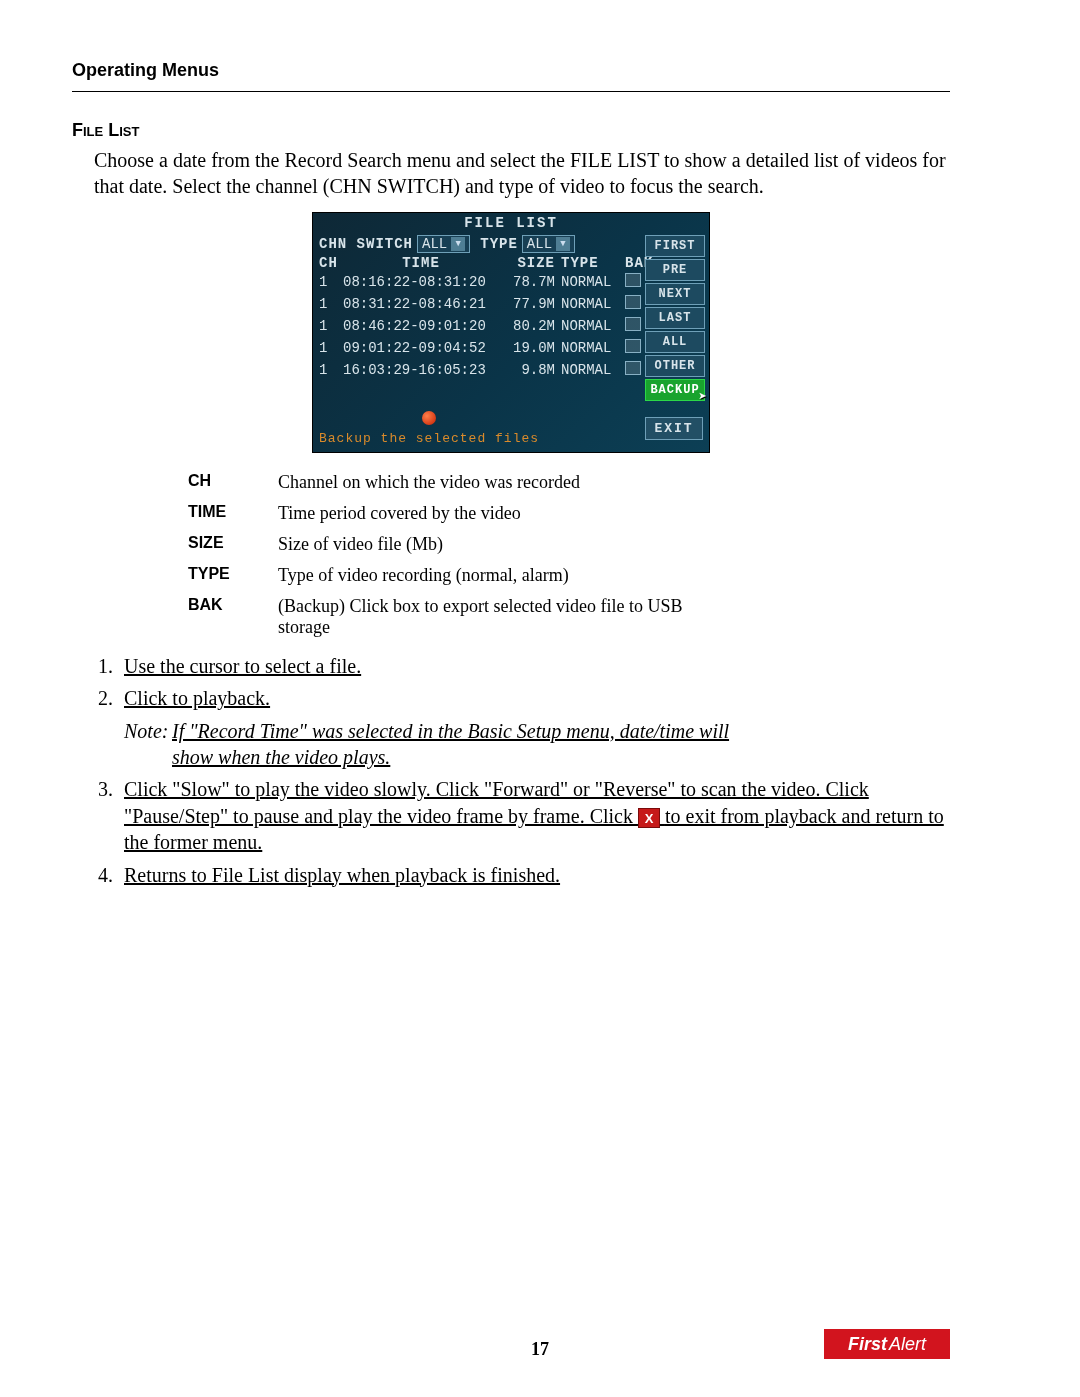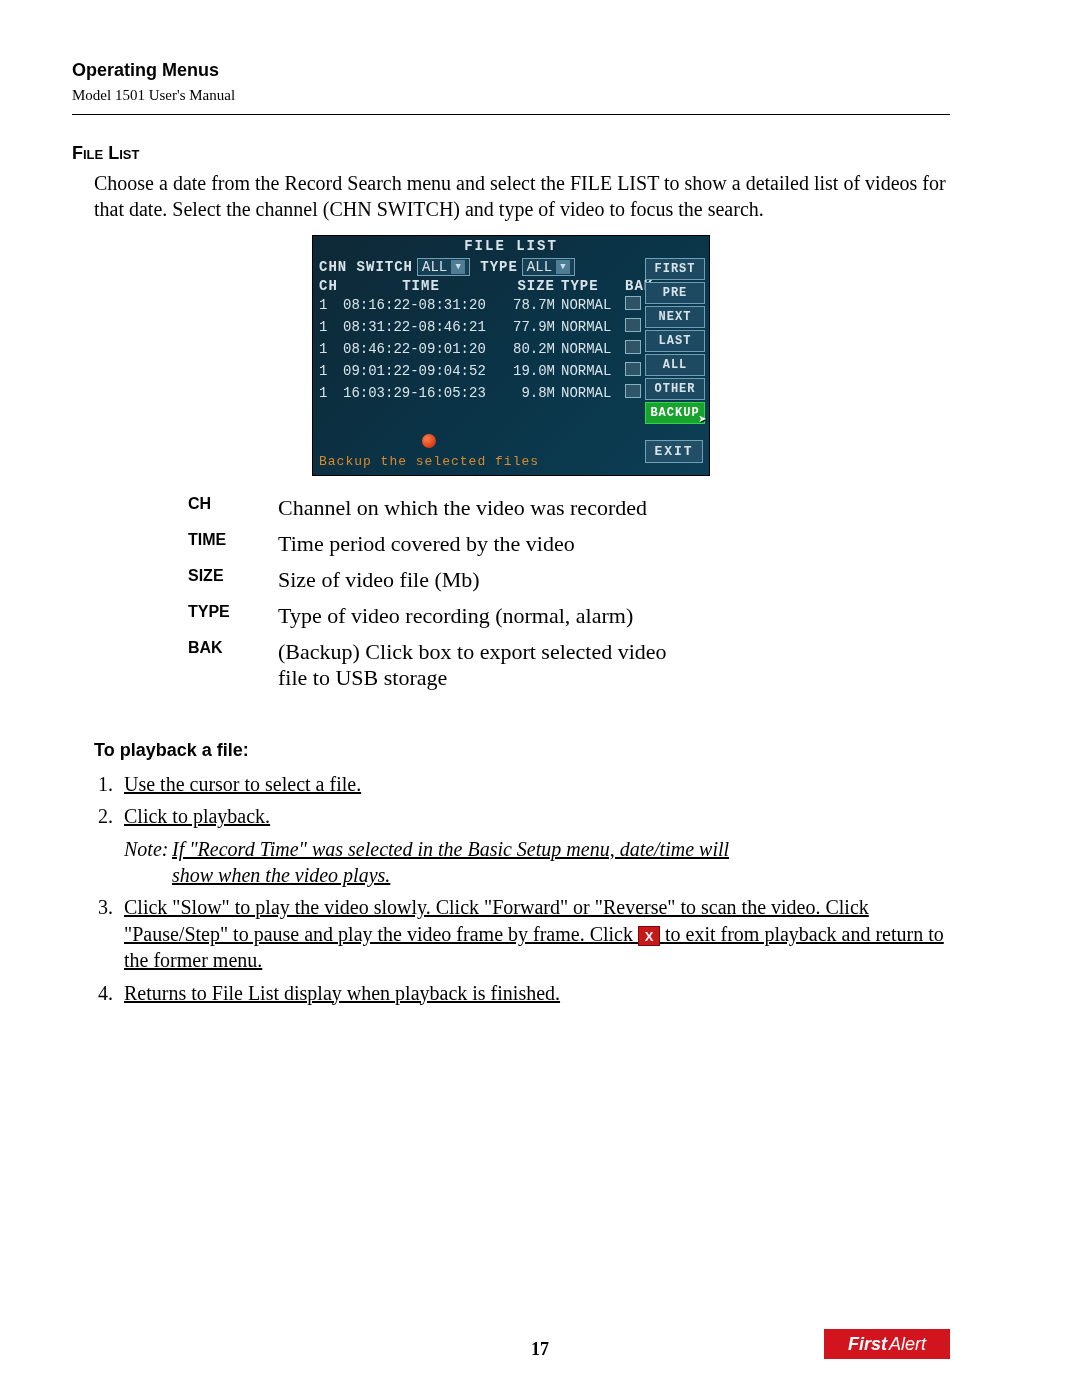--- a/index.html
+++ b/index.html
@@ -176,21 +176,21 @@
     letter-spacing: 1px;
   }
 
   .def-table {
     margin: 8px 0 10px 116px;
     border-collapse: collapse;
   }
   .def-table td {
     vertical-align: top;
     padding: 5px 0;
-    font-size: 22px;
+    font-size: 18px;
   }
   .def-table td.term {
     font-family: Arial, Helvetica, sans-serif;
     font-weight: bold;
     font-size: 16px;
     width: 90px;
   }
   .def-desc { width: 420px; }
 
   .sub-head {
@@ -279,21 +279,20 @@
     text-shadow: 1px 1px 0 #000;
     pointer-events: none;
   }
 </style>
 </head>
 <body>
 
 <div class="page">
 
   <div class="heading">Operating Menus</div>
-  <div class="subtitle">Model 1501 User's Manual</div>
   <hr class="rule">
 
   <div class="section-title">File List</div>
   <p class="body-text">Choose a date from the Record Search menu and select the FILE LIST to show a detailed list of videos for that date. Select the channel (CHN SWITCH) and type of video to focus the search.</p>
 
   <div class="screenshot-wrap">
     <div class="shot">
       <div class="shot-title">FILE LIST</div>
 
       <div class="shot-row">
@@ -393,21 +392,20 @@
       <td class="term">TYPE</td>
       <td class="def-desc">Type of video recording (normal, alarm)</td>
     </tr>
     <tr>
       <td class="term">BAK</td>
       <td class="def-desc">(Backup) Click box to export selected video file to USB storage</td>
     </tr>
   </tbody>
     </table>
 
-  <div class="sub-head">To playback a file:</div>
 
   <ol class="ol">
     <li>Use the cursor to select a file.</li>
     <li>
       <span>Click to playback.</span>
       <div class="note">
         <span class="note-prefix">Note:</span><span class="note-body">If "Record Time" was selected in the Basic Setup menu, date/time will</span>
         <span class="note-indent">show when the video plays.</span>
       </div>
     </li>

